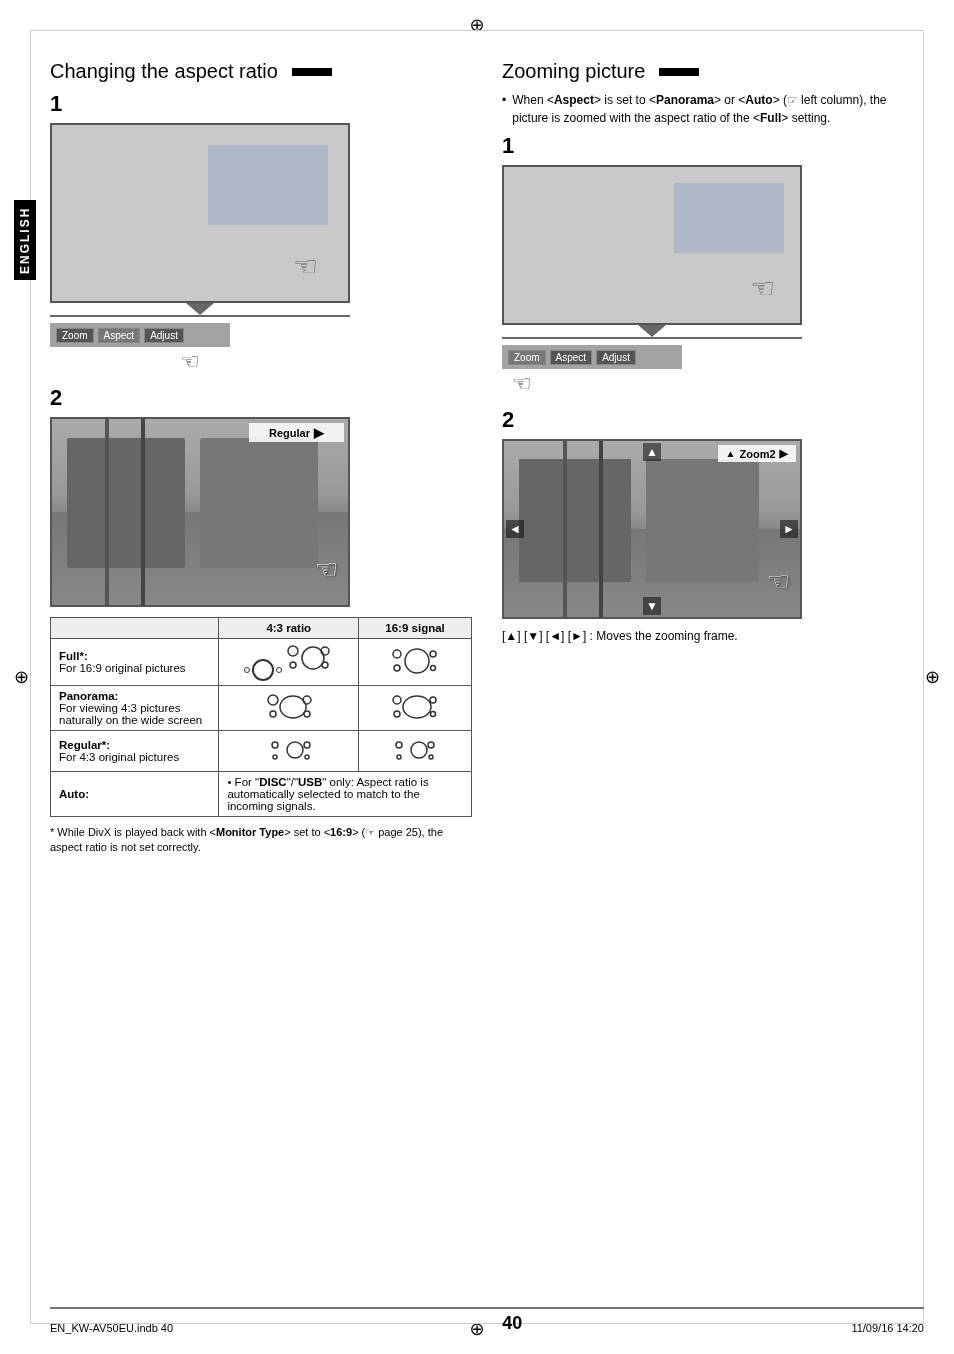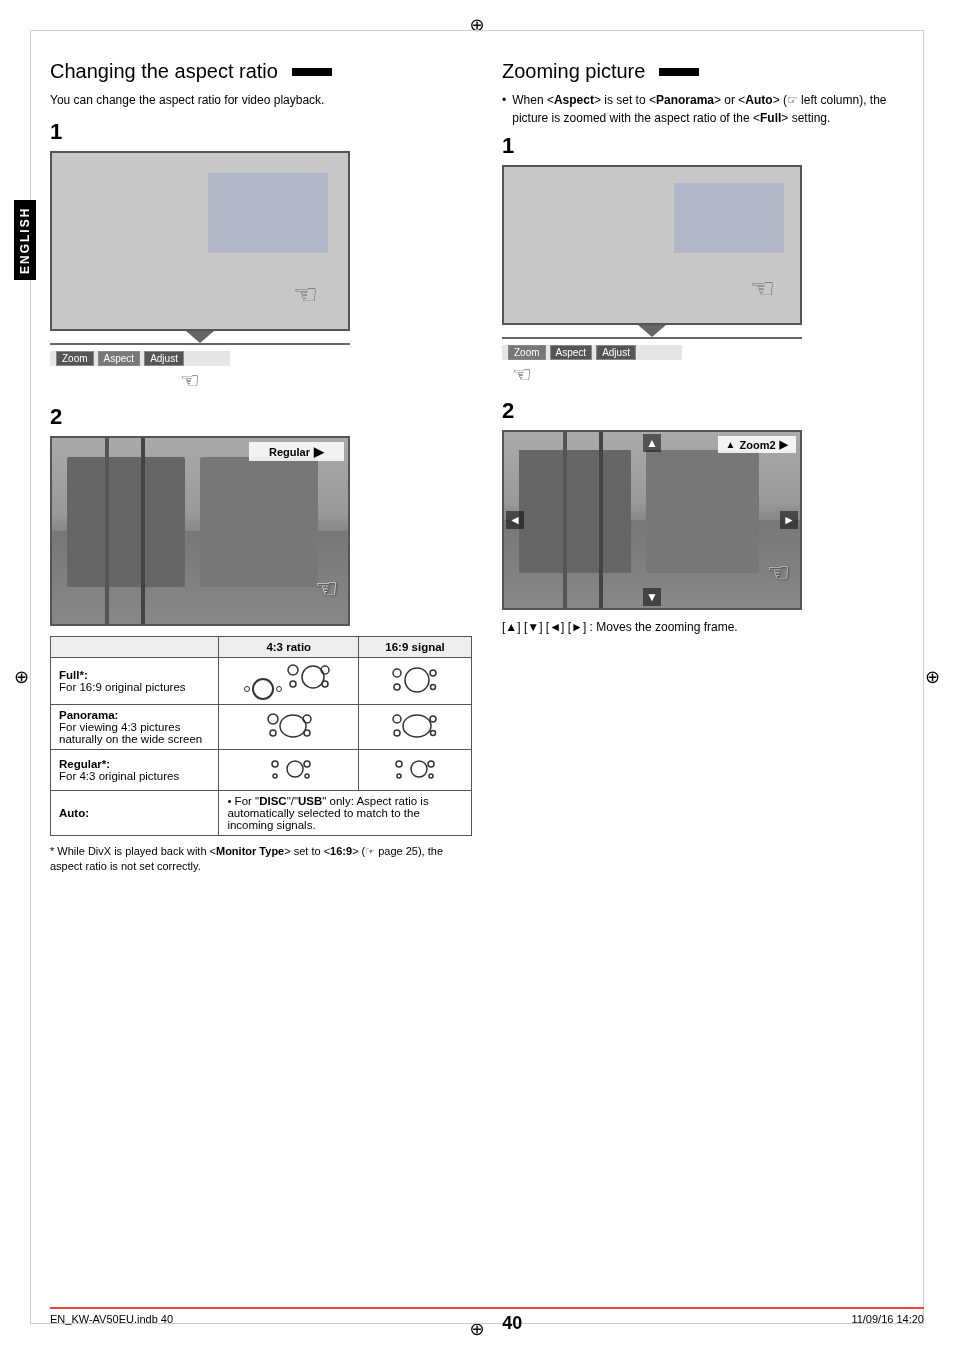--- a/index.html
+++ b/index.html
@@ -105,22 +105,22 @@
       position: absolute;
       background: #b0b8c8;
       top: 20px;
       right: 20px;
       width: 120px;
       height: 80px;
     }
 
     
     .toolbar-bar {
-      background: #e5e5e5;
-      height: 15px;
+      background: #a3a3a3;
+      height: 24px;
       width: 180px;
       display: flex;
       align-items: center;
       padding: 0 6px;
       gap: 4px;
       margin-bottom: 2px;
     }
 
     .toolbar-tab {
       color: #fff;
@@ -233,24 +233,24 @@
       margin-top: 8px;
       line-height: 1.4;
     }
 
     
     .page-bottom {
       position: absolute;
       bottom: 20px;
       left: 50px;
       right: 30px;
-      border-top: 2px solid #ef4444;
+      border-top: 2px solid #737373;
       display: flex;
       justify-content: space-between;
-      align-items: flex-start;
+      align-items: flex-end;
       padding-top: 4px;
       font-size: 11px;
     }
 
     
     .page-number {
       font-size: 18px;
       font-weight: bold;
     }
 
@@ -356,21 +356,20 @@
 <div class="content">
   <div class="columns">
 
     <div class="left-col">
 
       <div class="section-title">
         <span>Changing the aspect ratio</span>
         <span class="section-title-bar"></span>
       </div>
 
-      <p class="section-desc">You can change the aspect ratio for video playback.</p>
 
       <div class="step-num">1</div>
 
       <div class="screen-container">
         <div class="screen-box screen-box-left">
           <div style="background:#c8c8c8;position:absolute;top:0;left:0;width:100%;height:100%;"></div>
           <div class="screen-highlight"></div>
           <span style="position:absolute;bottom:18px;right:30px;font-size:28px;color:rgba(0,0,0,0.5);">☜</span>
         </div>
 

